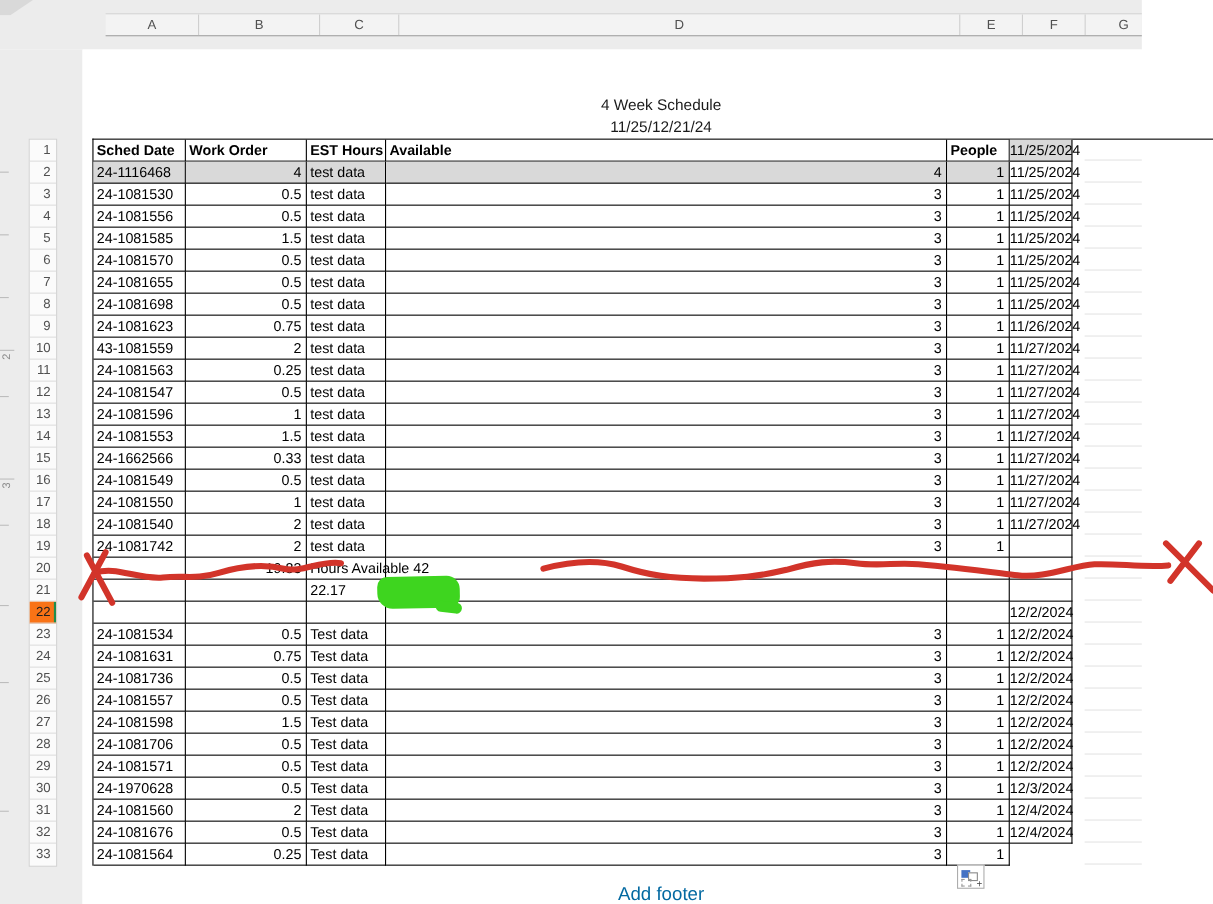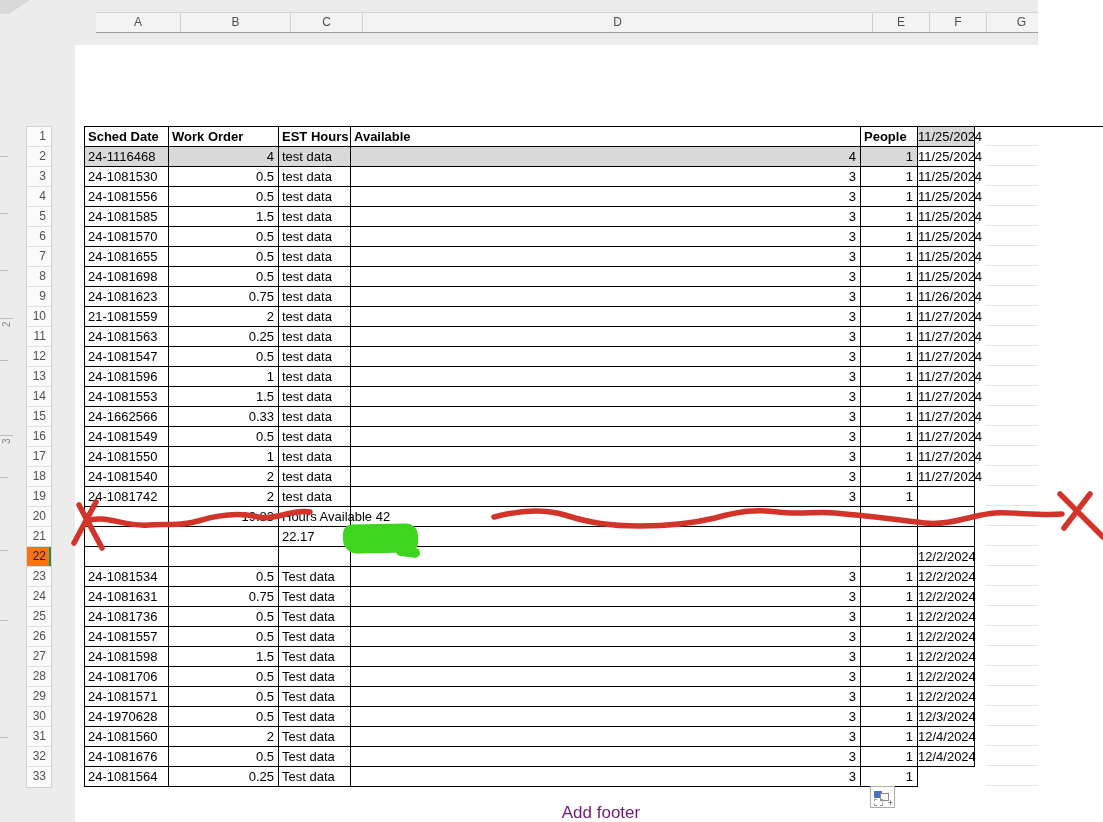--- a/index.html
+++ b/index.html
@@ -59,21 +59,21 @@
 
   
   .green-blob { left:343px; top:524px; width:75px; height:29px; background:var(--green);
                 border-radius:9px 12px 10px 14px; transform:rotate(-1.2deg); z-index:2; }
   .green-blob-smudge { left:396px; top:547px; width:24px; height:10px; background:var(--green);
                 border-radius:6px; transform:rotate(7deg); z-index:2; }
   .marker-svg { left:0; top:0; width:1103px; height:822px; z-index:4; pointer-events:none; }
   .marker-stroke { stroke:var(--red); fill:none; stroke-width:5.5; stroke-linecap:round; }
 
   
-  .add-footer { left:451px; top:803px; width:300px; text-align:center; color:#701a75;
+  .add-footer { left:451px; top:803px; width:300px; text-align:center; color:#0369a1;
                 font-size:17px; cursor:pointer; }
 
   
   .paste-icon { left:870px; top:786px; width:25px; height:22px; background:#fff;
                 border:1px solid #adadad; }
   .pi-blue  { position:absolute; left:3px; top:4px; width:8px; height:7px; background:#4472c4; }
   .pi-white { position:absolute; left:9px; top:6px; width:9px; height:8px; background:#fff;
               border:1px solid #8a8a8a; }
   .pi-dash  { position:absolute; left:3px; top:12px; width:9px; height:7px;
               border:1px dashed #9a9a9a; }
@@ -143,20 +143,22 @@
     <div class="rn">27</div>
     <div class="rn">28</div>
     <div class="rn">29</div>
     <div class="rn">30</div>
     <div class="rn">31</div>
     <div class="rn">32</div>
     <div class="rn">33</div>
   </div>
 
 <div class="abs title-blk">
+  <div>4 Week Schedule</div>
+  <div>11/25/12/21/24</div>
 </div>
 
 <div class="abs tbl" id="tbl">
     <div class="cell hdr al"><span>Sched Date</span></div>
     <div class="cell hdr al"><span>Work Order</span></div>
     <div class="cell hdr al"><span>EST Hours</span></div>
     <div class="cell hdr al"><span>Available</span></div>
     <div class="cell hdr al"><span>People</span></div>
     <div class="cell ar shaded"><span>11/25/2024</span></div>
     <div class="cell al shaded"><span>24-1116468</span></div>
@@ -200,21 +202,21 @@
     <div class="cell al"><span>test data</span></div>
     <div class="cell ar"><span>3</span></div>
     <div class="cell ar"><span>1</span></div>
     <div class="cell ar"><span>11/25/2024</span></div>
     <div class="cell al"><span>24-1081623</span></div>
     <div class="cell ar"><span>0.75</span></div>
     <div class="cell al"><span>test data</span></div>
     <div class="cell ar"><span>3</span></div>
     <div class="cell ar"><span>1</span></div>
     <div class="cell ar"><span>11/26/2024</span></div>
-    <div class="cell al"><span>21-1081559</span></div>
+    <div class="cell al"><span>43-1081559</span></div>
     <div class="cell ar"><span>2</span></div>
     <div class="cell al"><span>test data</span></div>
     <div class="cell ar"><span>3</span></div>
     <div class="cell ar"><span>1</span></div>
     <div class="cell ar"><span>11/27/2024</span></div>
     <div class="cell al"><span>24-1081563</span></div>
     <div class="cell ar"><span>0.25</span></div>
     <div class="cell al"><span>test data</span></div>
     <div class="cell ar"><span>3</span></div>
     <div class="cell ar"><span>1</span></div>

